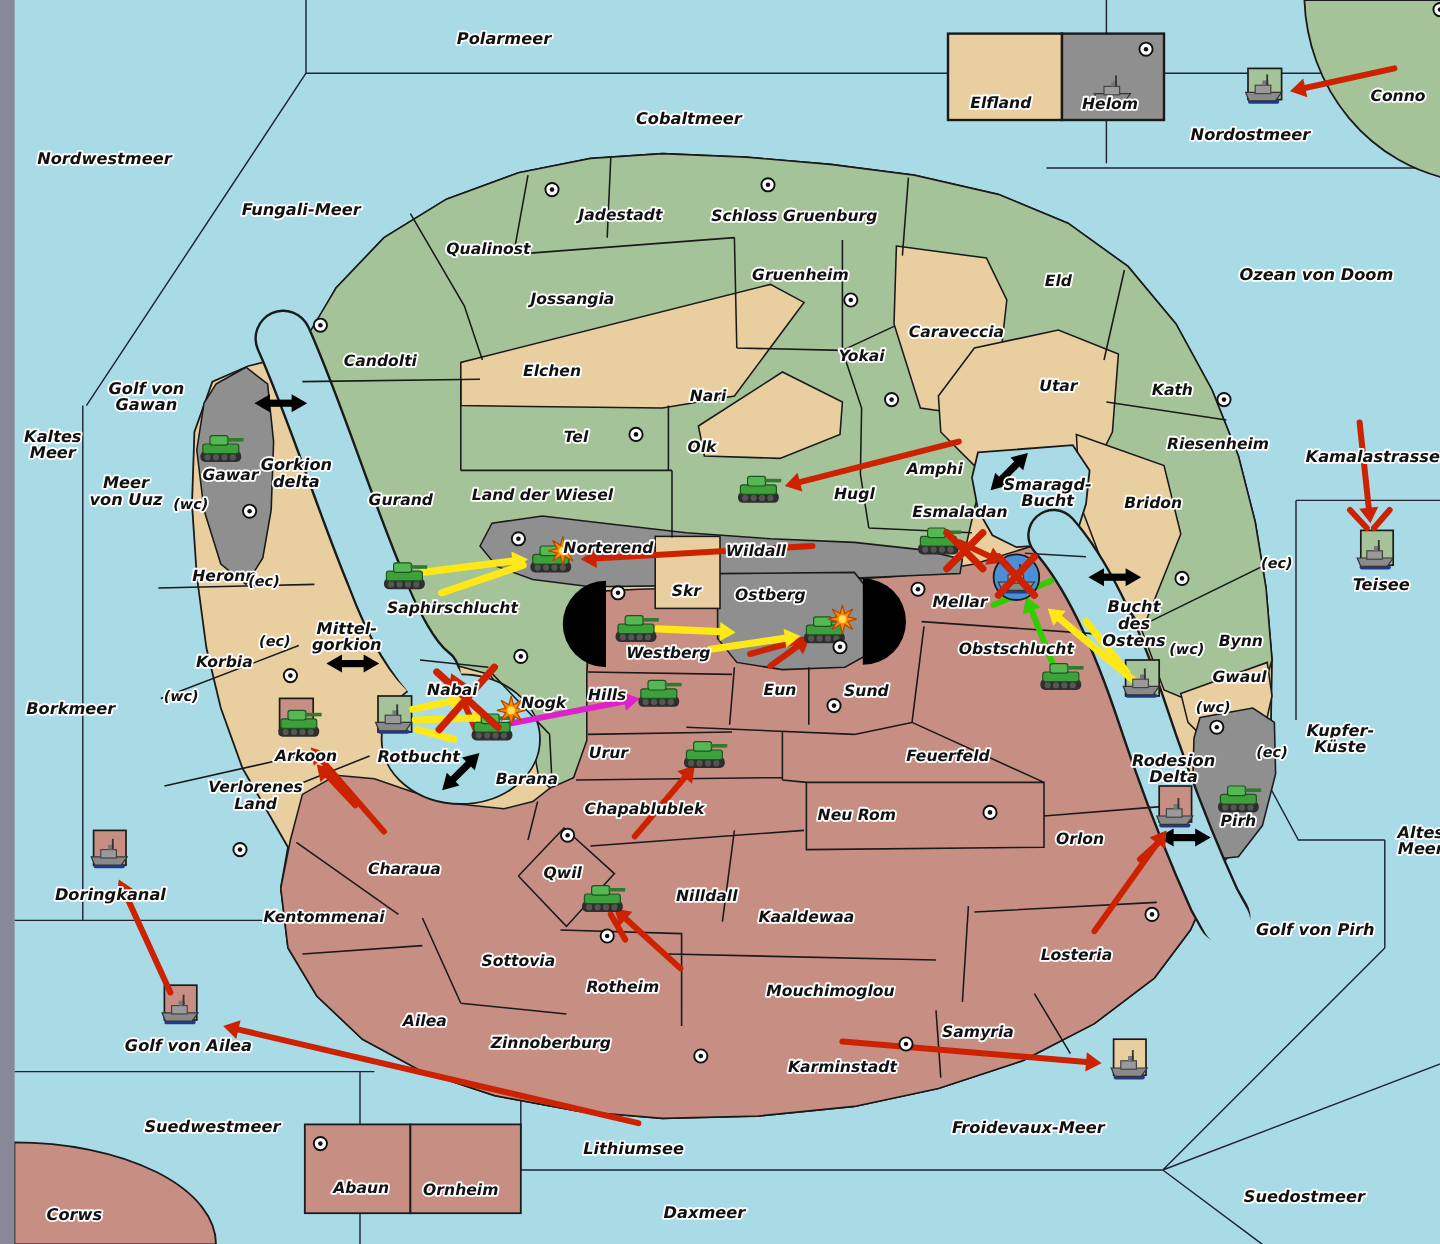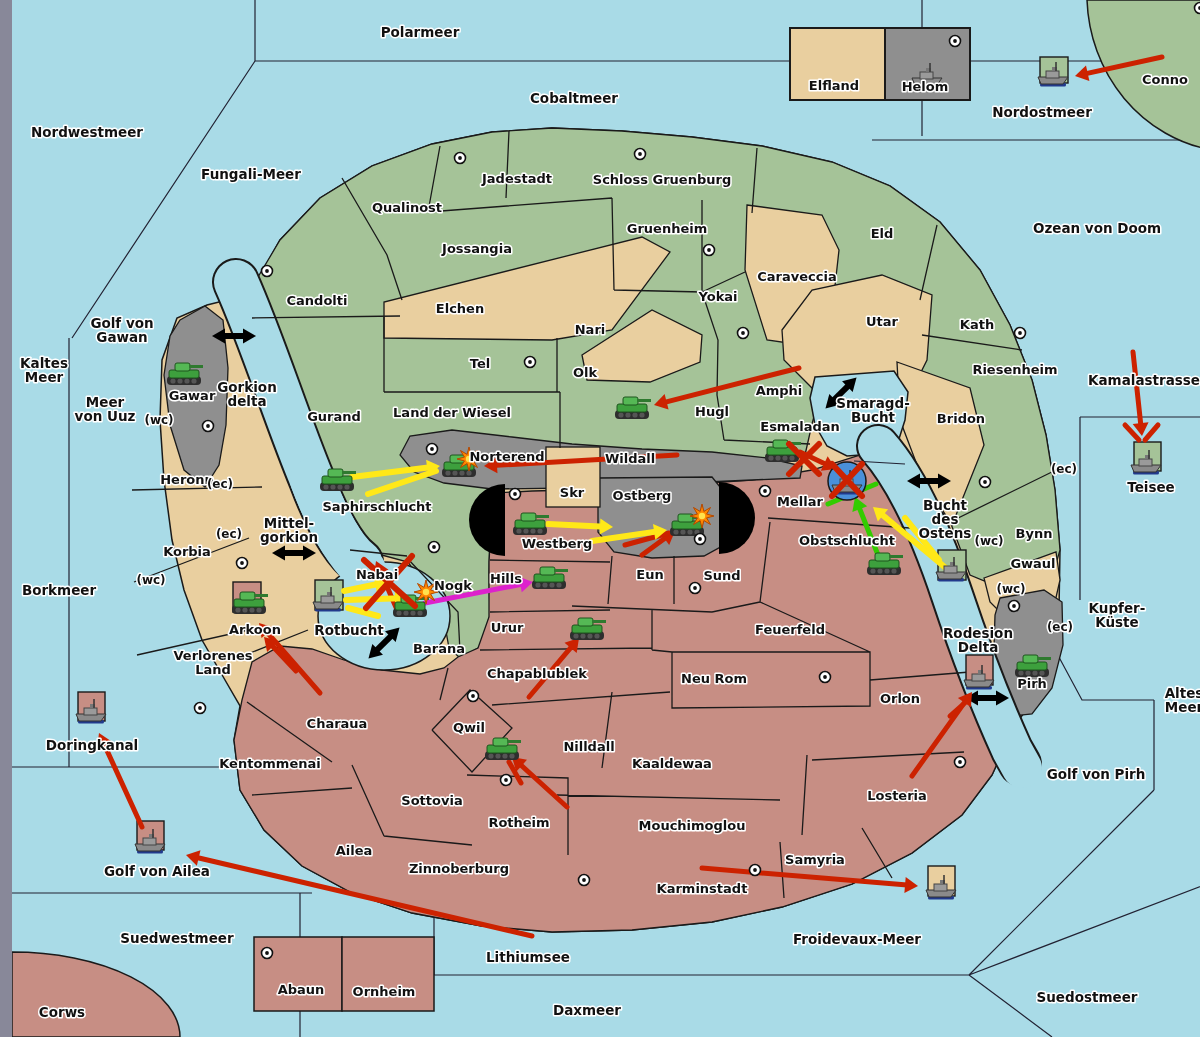--- a/index.html
+++ b/index.html
@@ -1,17 +1,17 @@
 <!DOCTYPE html>
 <html><head>
 <meta charset="utf-8">
 <style>
   html,body{margin:0;padding:0;background:#889;}
   #stage{width:1176px;height:1037px;position:relative;margin:0 auto;
-         font-family:"DejaVu Sans","Liberation Sans",sans-serif;}
+         font-family:"DejaVu Sans","Liberation Sans",sans-serif;font-style:italic;}
   svg{display:block}
   text{font-family:"DejaVu Sans","Liberation Sans",sans-serif;font-weight:bold;
        paint-order:stroke;stroke:#ffffff;stroke-width:3px;stroke-linejoin:round;
        fill:#111;text-anchor:middle;}
   text.sea{font-size:13.5px;}
   text.terr{font-size:13px;}
   text.conn{font-size:12px;}
 </style>
 </head>
 <body>

